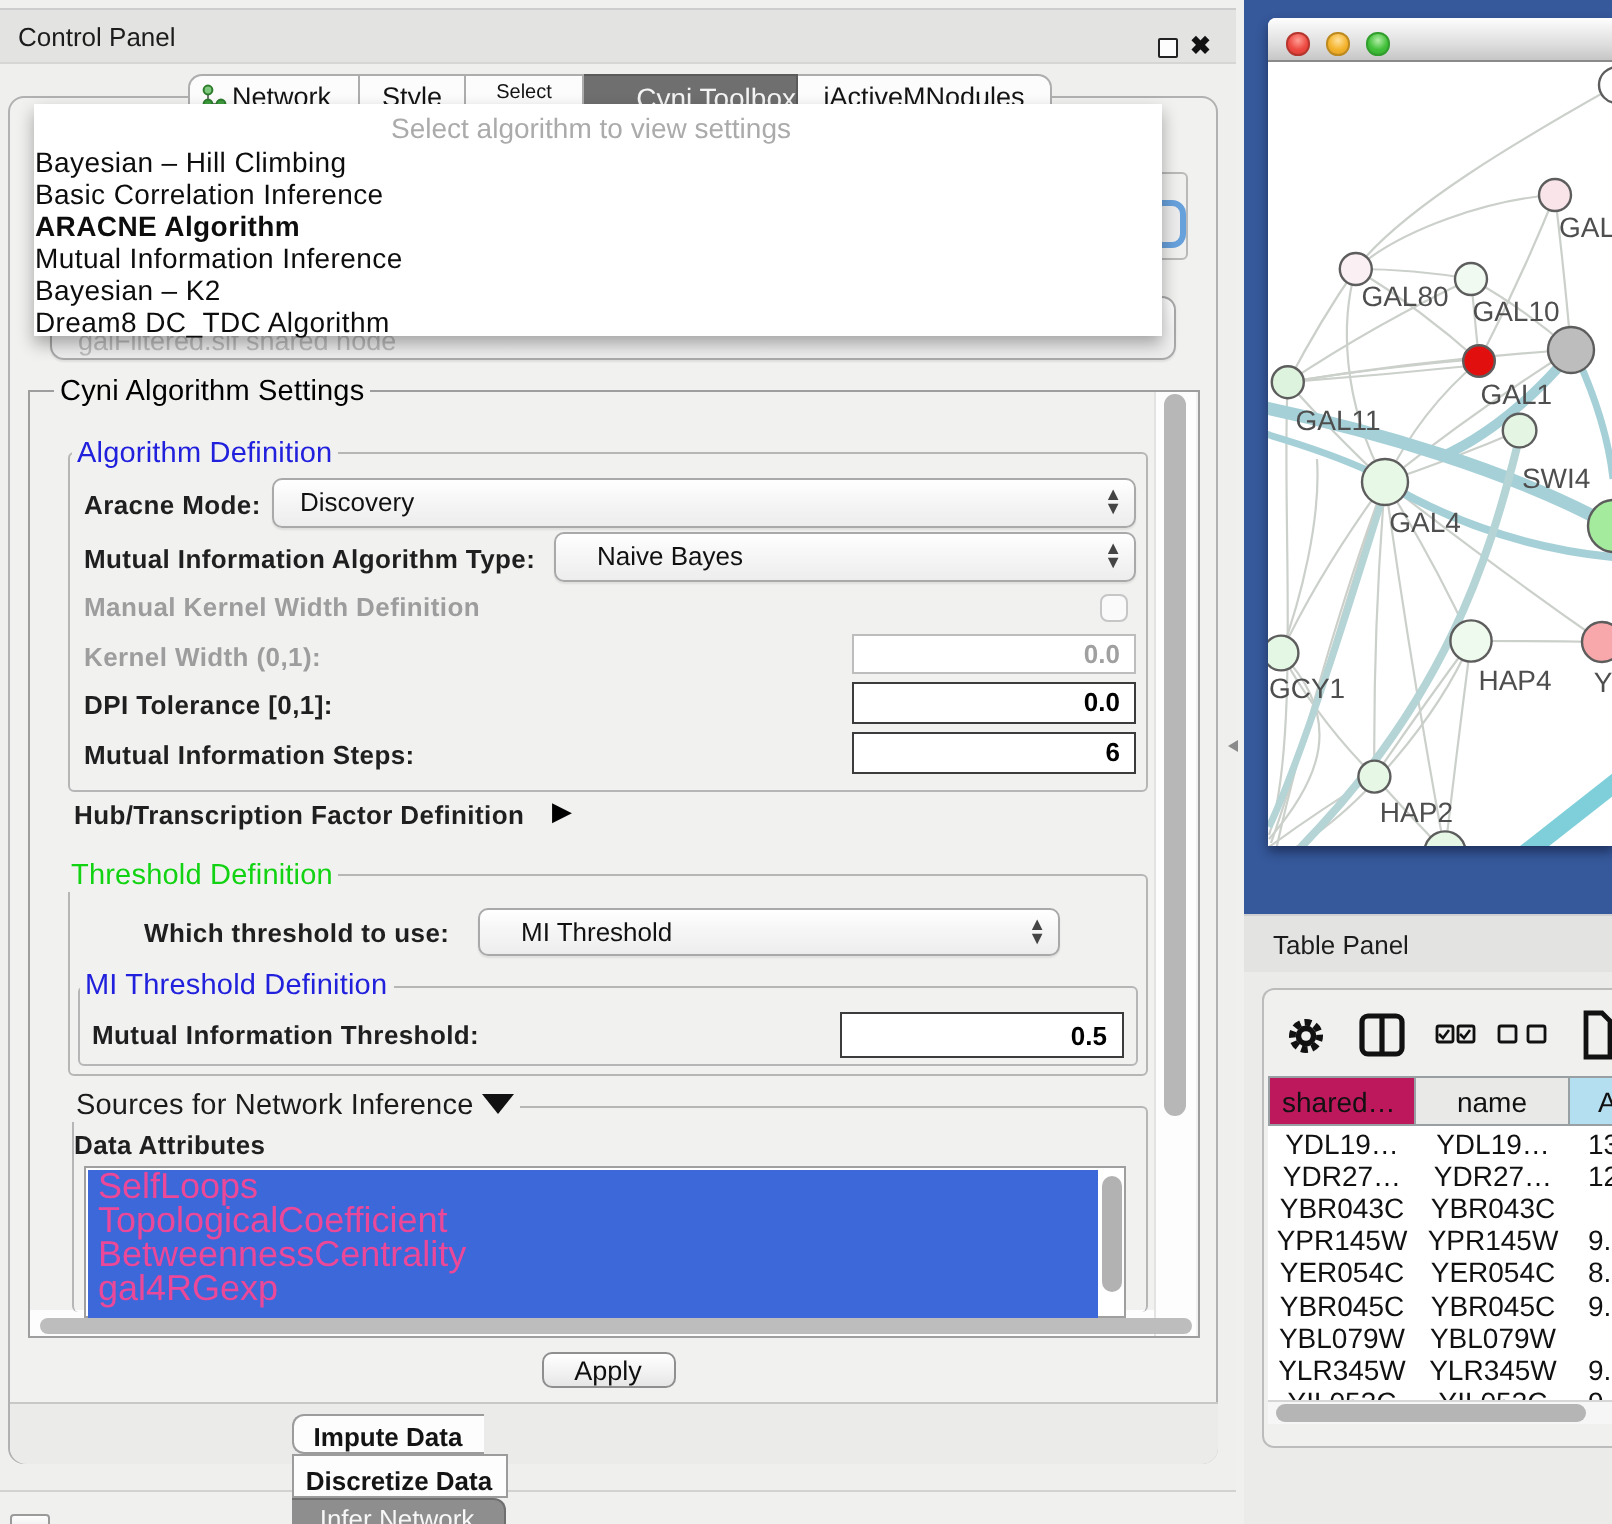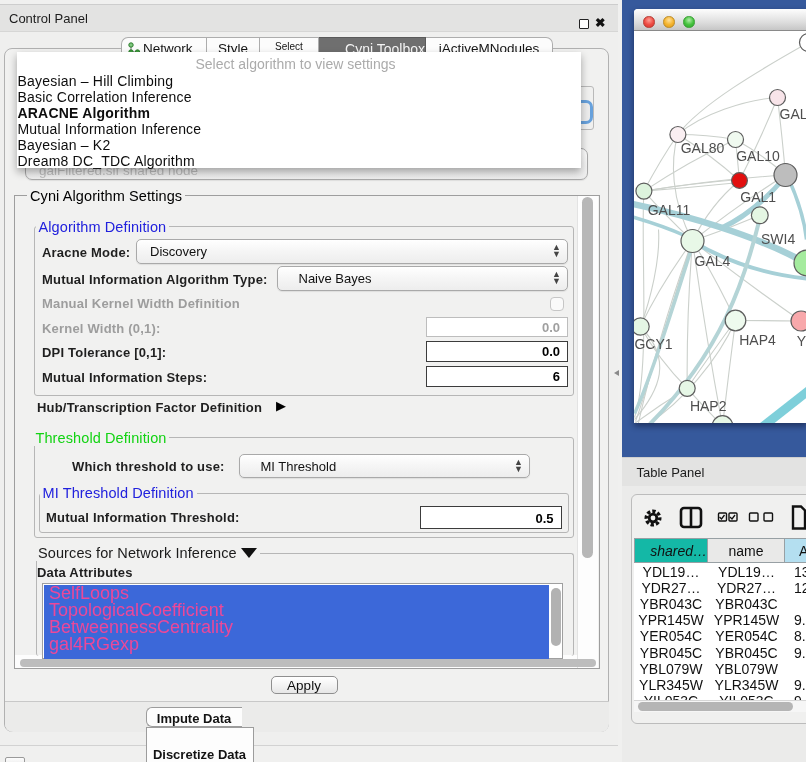--- a/index.html
+++ b/index.html
@@ -25,21 +25,21 @@
 
 <div class="abs" style="left:0; top:4px; width:618px; height:28px; background:#e3e3e2; border-top:1px solid #cdcdcd; border-bottom:1px solid #d6d6d5;">
   <span style="position:absolute; left:9px; top:6px; font-size:13px; color:#1c1c1c;">Control Panel</span>
   <span class="abs" style="left:579px; top:14px; width:10px; height:10px; border:1.6px solid #222; background:#fdfdfd; border-radius:1px;"></span>
   <span class="abs" style="left:595px; top:10px; font-size:12.5px; font-weight:bold; color:#111;">✖</span>
 </div>
 
 <div class="abs" style="left:4px; top:48px; width:605px; height:684px; background:#f1f1f0; border:1px solid #b1b1b1; border-radius:8px;"></div>
 
 <div class="abs" style="left:94px; top:36.5px; height:22px; display:flex;">
-  <div style="width:85px; background:#fcfcfc; border:1px solid #adadad; border-right:none; border-radius:7px 0 0 0; position:relative;margin-left:27px;">
+  <div style="width:85px; background:#fcfcfc; border:1px solid #adadad; border-right:none; border-radius:7px 0 0 0; position:relative;">
     <svg width="13" height="14" style="position:absolute;left:6px;top:4px;" viewBox="0 0 13 14">
       <line x1="3" y1="4" x2="3" y2="10" stroke="#777" stroke-width="1"></line>
       <line x1="3" y1="10" x2="9" y2="10" stroke="#777" stroke-width="1"></line>
       <circle cx="3" cy="3" r="2.2" fill="#7ec87e" stroke="#2c7c2c" stroke-width="1"></circle>
       <circle cx="3" cy="10" r="2.2" fill="#3e9c3e" stroke="#2c7c2c" stroke-width="1"></circle>
       <circle cx="9.5" cy="10" r="2.2" fill="#3e9c3e" stroke="#2c7c2c" stroke-width="1"></circle>
     </svg>
     <span style="position:absolute; left:21px; top:3px; font-size:13.5px; color:#141414;">Network</span>
   </div>
   <div style="width:53px; background:#fcfcfc; border:1px solid #adadad; border-right:none; text-align:center; padding-top:3px; font-size:13.5px; color:#141414;">Style</div>
@@ -129,21 +129,21 @@
   <div style="position:absolute; left:0.5px; top:0.5px; width:505px; height:74.5px; background:#3c68d9;"></div>
   <div style="position:absolute; left:6px; top:1px; font-size:18px; color:#ec4899; line-height:17px;">SelfLoops<br>TopologicalCoefficient<br>BetweennessCentrality<br>gal4RGexp</div>
   <div style="position:absolute; left:507.5px; top:4px; width:10.5px; height:58px; background:#b2b2b2; border-radius:5px;"></div>
 </div>
 
 <div class="abs" style="left:270.5px; top:675.5px; width:67px; height:18.5px; border:1px solid #8f8f8f; border-radius:5px; background:linear-gradient(#ffffff,#f2f2f2 55%,#e6e6e6); text-align:center; font-size:13.5px; color:#0e0e0e; padding-top:1px;">Apply</div>
 
 <div class="abs" style="left:5px; top:701px; width:603.5px; height:30.5px; background:#ebebea; border-top:1px solid #c8c8c8; border-radius:0 0 8px 8px;"></div>
 <div class="abs" style="left:145.5px; top:707px; height:21px; display:flex;flex-direction:column;">
   <div style="width:96px; background:#fdfdfd; border:1px solid #9c9c9c; border-right:none; border-radius:6px 0 0 6px; text-align:center; padding-top:2.5px; font-size:13px; font-weight:bold; color:#141414;">Impute Data</div>
-  <div style="width:108px; background:#fdfdfd; border:1px solid #9c9c9c; text-align:center; padding-top:19px; font-size:13px; font-weight:bold; color:#141414;">Discretize Data</div>
+  <div style="width:108px; background:#fdfdfd; border:1px solid #9c9c9c; text-align:center; padding-top:5px; font-size:13px; font-weight:bold; color:#141414;">Discretize Data</div>
   <div style="width:107px; background:#8e8e8e; border:1px solid #6f6f6f; border-left:none; border-radius:0 6px 6px 0; text-align:center; padding-top:2.5px; font-size:13px; color:#f7f7f7;">Infer Network</div>
 </div>
 
 <div class="abs" style="left:614px; top:370px; width:0; height:0; border-top:3.5px solid transparent; border-bottom:3.5px solid transparent; border-right:5px solid #8a8a8a;"></div>
 
 <div class="abs" style="left:622px; top:0; width:184px; height:457px; background:#36599c;"></div>
 
 <div class="abs" style="left:633.5px; top:8.5px; width:173px; height:414.5px; border-radius:4px 0 0 0; box-shadow:0 3px 6px rgba(0,0,20,0.45); background:#fff;">
   <div style="position:absolute; left:0; top:0; width:100%; height:22.5px; border-radius:4px 0 0 0; background:linear-gradient(#fbfbfb,#dedede 60%,#c6c6c6); border-bottom:1px solid #8a8a8a; border-top:1px solid #fcfcfc;">
     <span style="position:absolute; left:9.8px; top:6.8px; width:11.5px; height:11.5px; border-radius:50%; background:radial-gradient(circle at 50% 32%, #ff9d94 0%, #ed4a42 55%, #d63a32 100%); border:0.5px solid #b5362e;"></span>
@@ -252,21 +252,21 @@
     <rect x="99" y="13" width="8" height="8" rx="1" stroke-width="1.4"></rect>
     <path d="M89.5,17 l2,2 3,-4" stroke-width="1.3"></path>
     <path d="M100,17 l2,2 3,-4" stroke-width="1.3"></path>
     <rect x="119.5" y="13" width="8.5" height="8" rx="1" stroke-width="1.4"></rect>
     <rect x="134" y="13" width="8.5" height="8" rx="1" stroke-width="1.4"></rect>
     <path d="M163,6.5 h8 l4,4 v18 h-12 z" stroke-width="2.4"></path>
   </g>
 </svg>
 
 <div class="abs" style="left:634px; top:538px; width:172px; height:161.5px; background:#fff; font-size:14px; color:#111; overflow:hidden;">
-  <div style="position:absolute; left:0; top:0; width:74px; height:25px; background:#14b8a6; border:1px solid #98a0a4; text-align:right; padding-top:4px; text-indent:6px;font-style:italic;">shared…</div>
+  <div style="position:absolute; left:0; top:0; width:74px; height:25px; background:#be185d; border:1px solid #98a0a4; text-align:left; padding-top:4px; text-indent:6px;">shared…</div>
   <div style="position:absolute; left:74px; top:0; width:77px; height:25px; background:#e9e9e8; border:1px solid #98a0a4; border-left:none; text-align:center; padding-top:4px;">name</div>
   <div style="position:absolute; left:151px; top:0; width:60px; height:25px; background:#b4dff0; border:1px solid #98a0a4; border-left:none; padding-top:4px; text-indent:14px;">A</div>
   <div style="position:absolute; left:0; top:25.5px; line-height:16.2px; width:74px; text-align:center;">YDL19…<br>YDR27…<br>YBR043C<br>YPR145W<br>YER054C<br>YBR045C<br>YBL079W<br>YLR345W<br>YIL053C</div>
   <div style="position:absolute; left:74px; top:25.5px; line-height:16.2px; width:77px; text-align:center;">YDL19…<br>YDR27…<br>YBR043C<br>YPR145W<br>YER054C<br>YBR045C<br>YBL079W<br>YLR345W<br>YIL053C</div>
   <div style="position:absolute; left:160px; top:25.5px; line-height:16.2px;">13.<br>12.<br>&nbsp;<br>9.3<br>8.7<br>9.1<br>&nbsp;<br>9.5<br>9.2</div>
 </div>
 <div class="abs" style="left:634px; top:699.5px; width:172px; height:12.5px; background:#f6f6f6; border-top:1px solid #d6d6d6;"></div>
 <div class="abs" style="left:638px; top:701.5px; width:155px; height:9px; background:#b5b5b5; border-radius:4.5px;"></div>
 
 <div class="abs" style="left:5px; top:757px; width:20px; height:8px; border:1.5px solid #9a9a9a; border-radius:2px; background:linear-gradient(#fdfdfd,#ededed);"></div>

